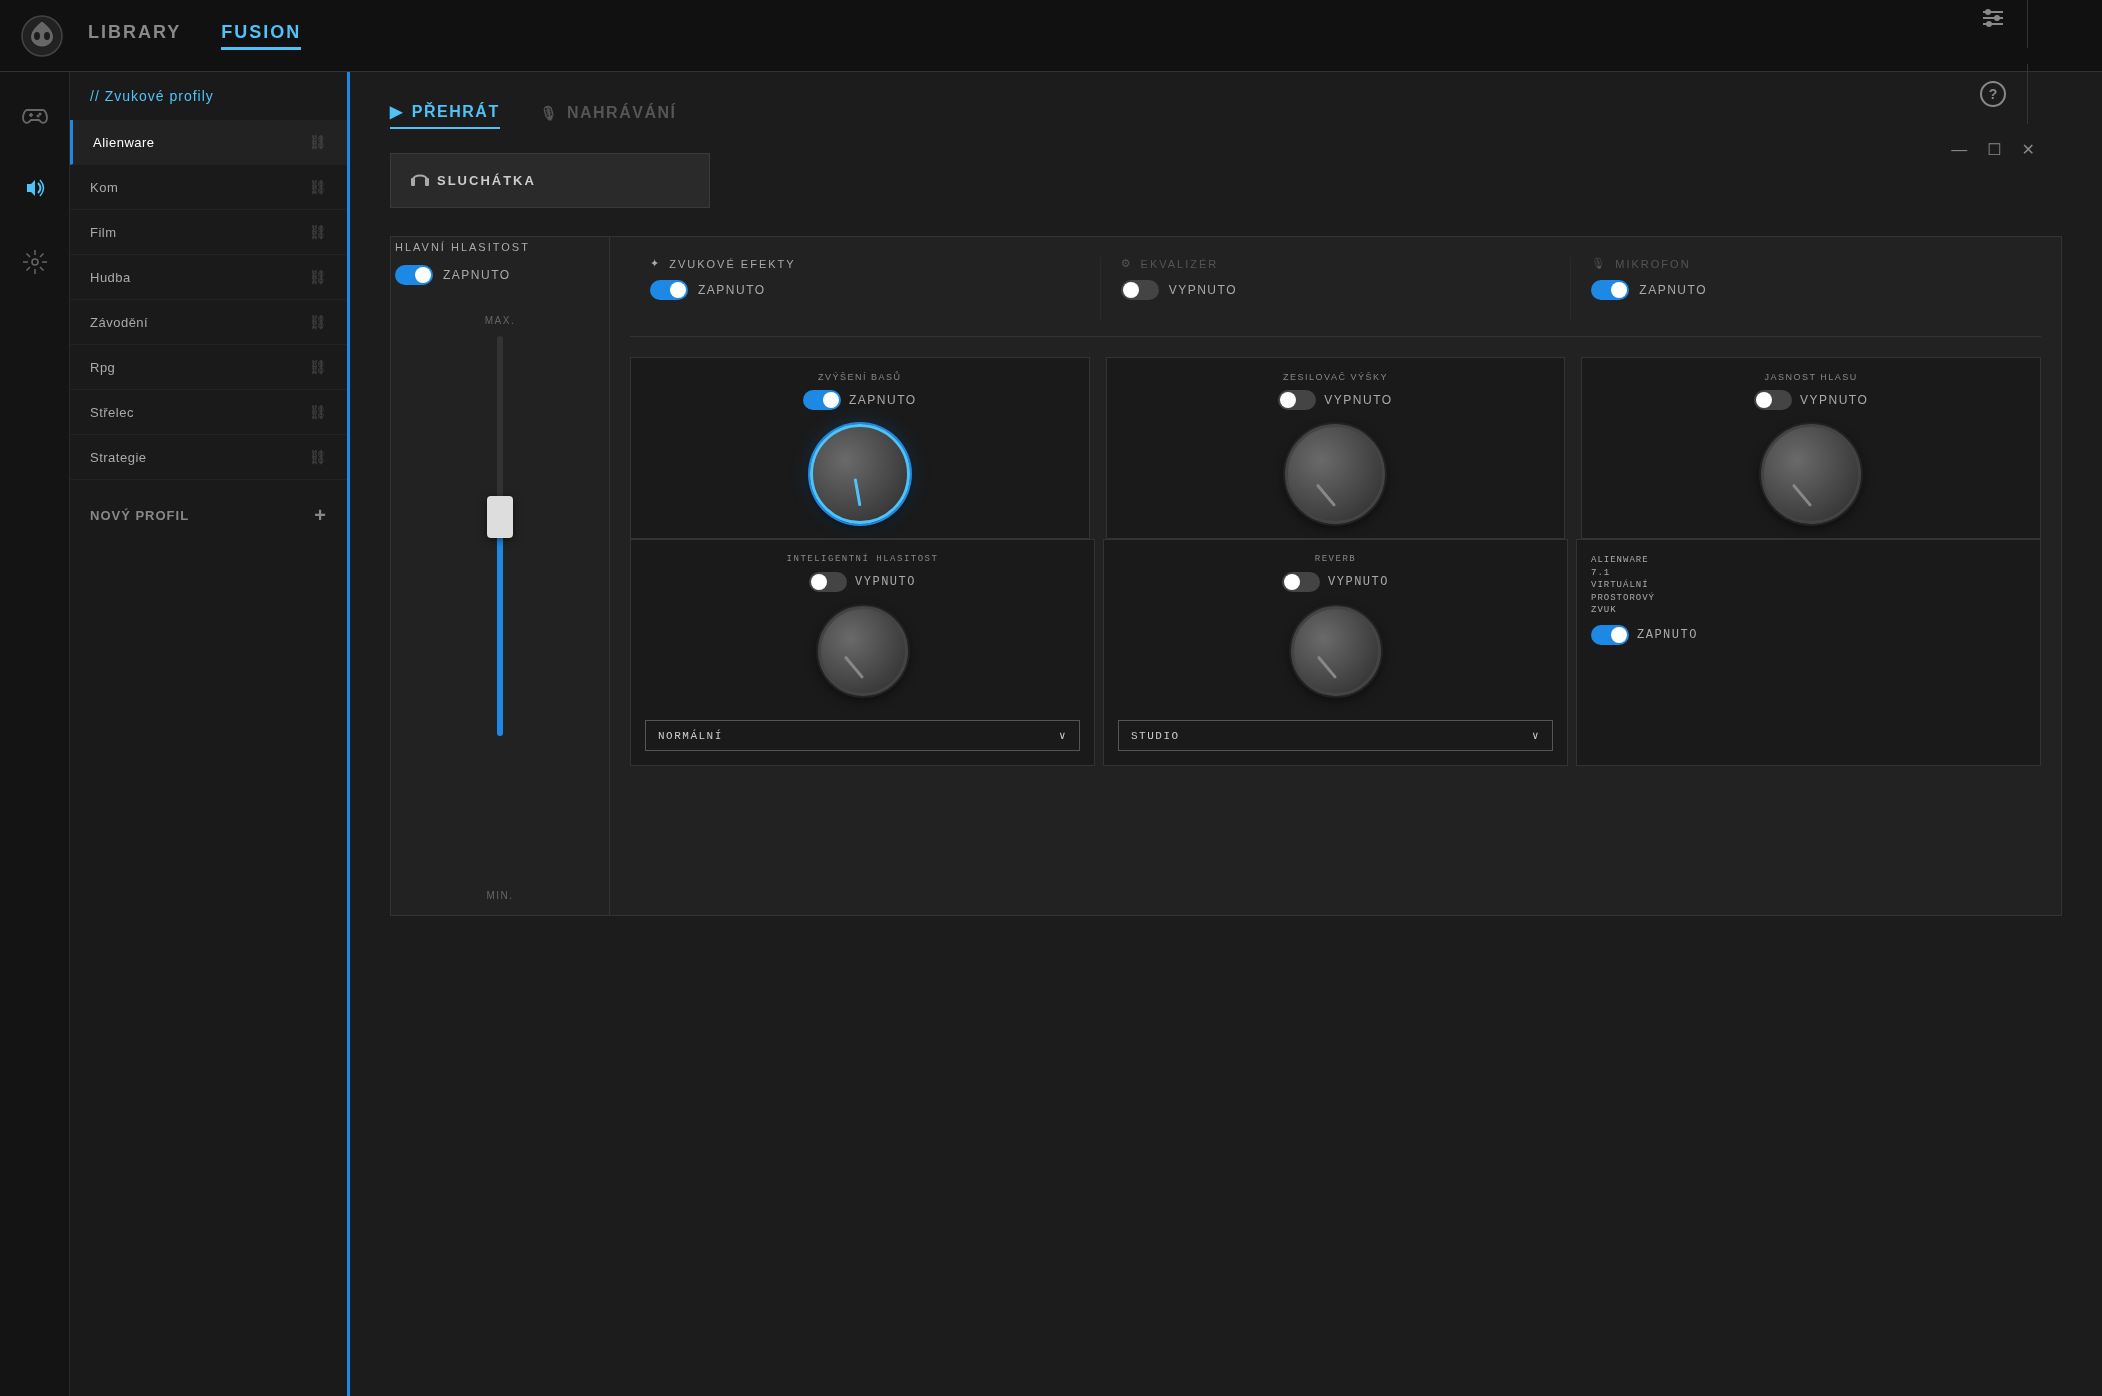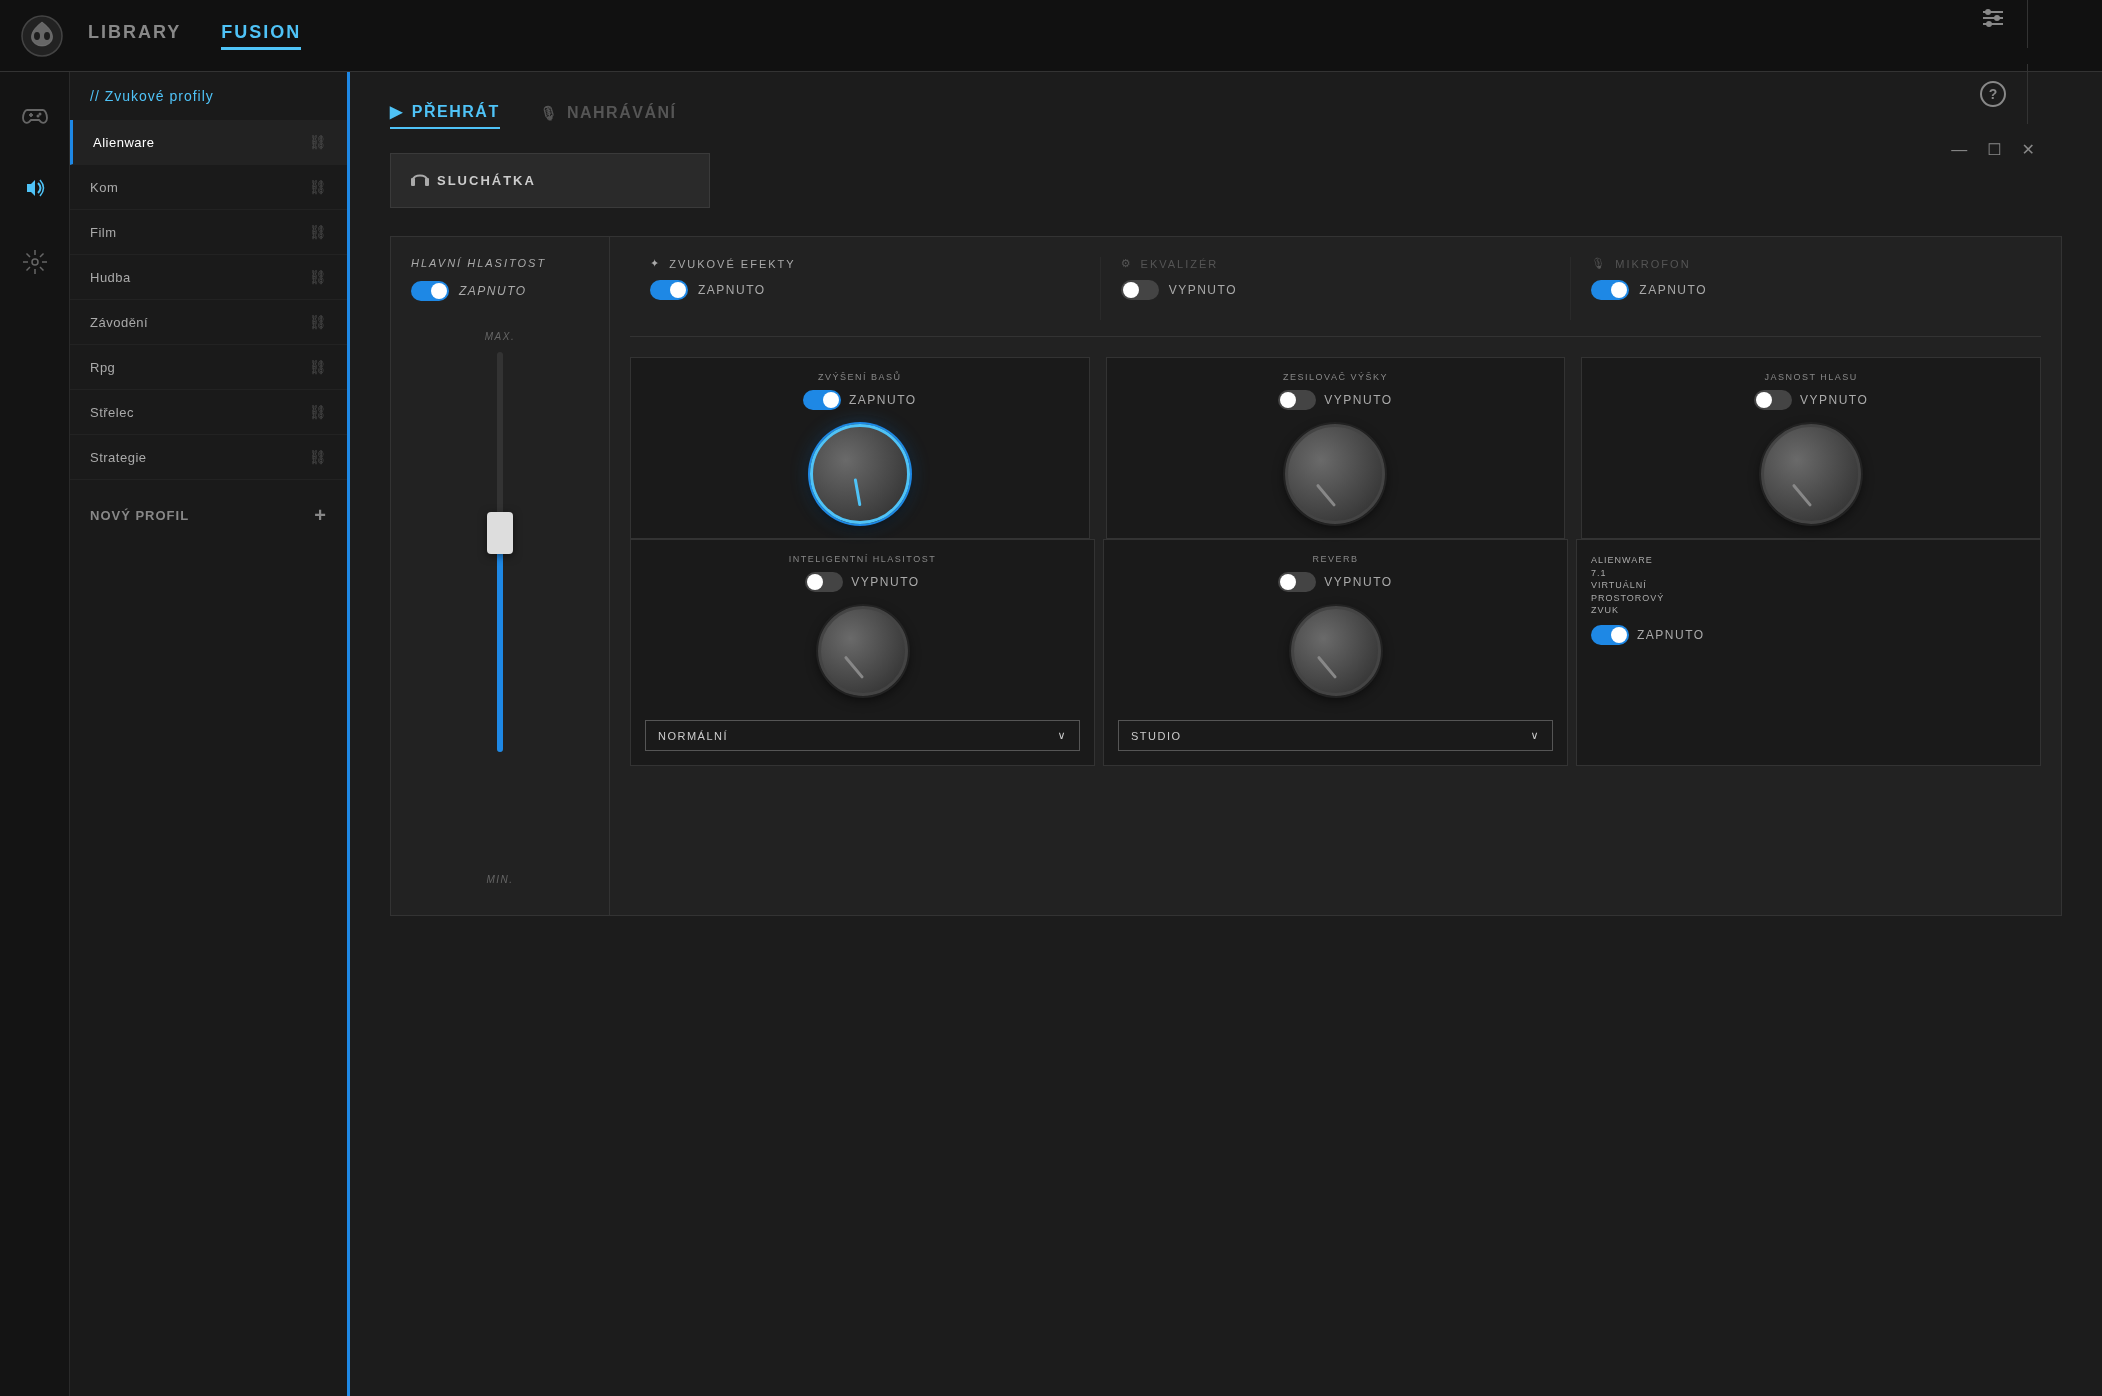--- a/index.html
+++ b/index.html
@@ -239,26 +239,25 @@
     .panels-grid {
       display: grid;
       grid-template-columns: 220px 1fr;
       gap: 0;
     }
 
     
     .volume-panel {
       background: #222;
       border: 1px solid #333;
-      padding: 20px;
+      padding: 4px;
       display: flex;
       flex-direction: column;
       align-items: flex-start;
       min-height: 680px;
-      font-style: italic;
     }
     .panel-title {
       font-size: 11px;
       letter-spacing: 2px;
       color: #aaa;
       text-transform: uppercase;
       margin-bottom: 12px;
       align-self: flex-start;
     }
     .toggle-row {
@@ -443,20 +442,21 @@
     .knob-visual.active::after {
       background: #4fc3f7;
       transform: translateX(-50%) rotate(-10deg);
     }
 
     
     .knobs-bottom-grid {
       display: grid;
       grid-template-columns: 1fr 1fr 1fr;
       gap: 8px;
+      font-family: Liberation Mono, monospace;
     }
     .knob-card-wide {
       background: #1a1a1a;
       border: 1px solid #333;
       padding: 14px;
       display: flex;
       flex-direction: column;
       align-items: center;
     }
     .dropdown-row {

